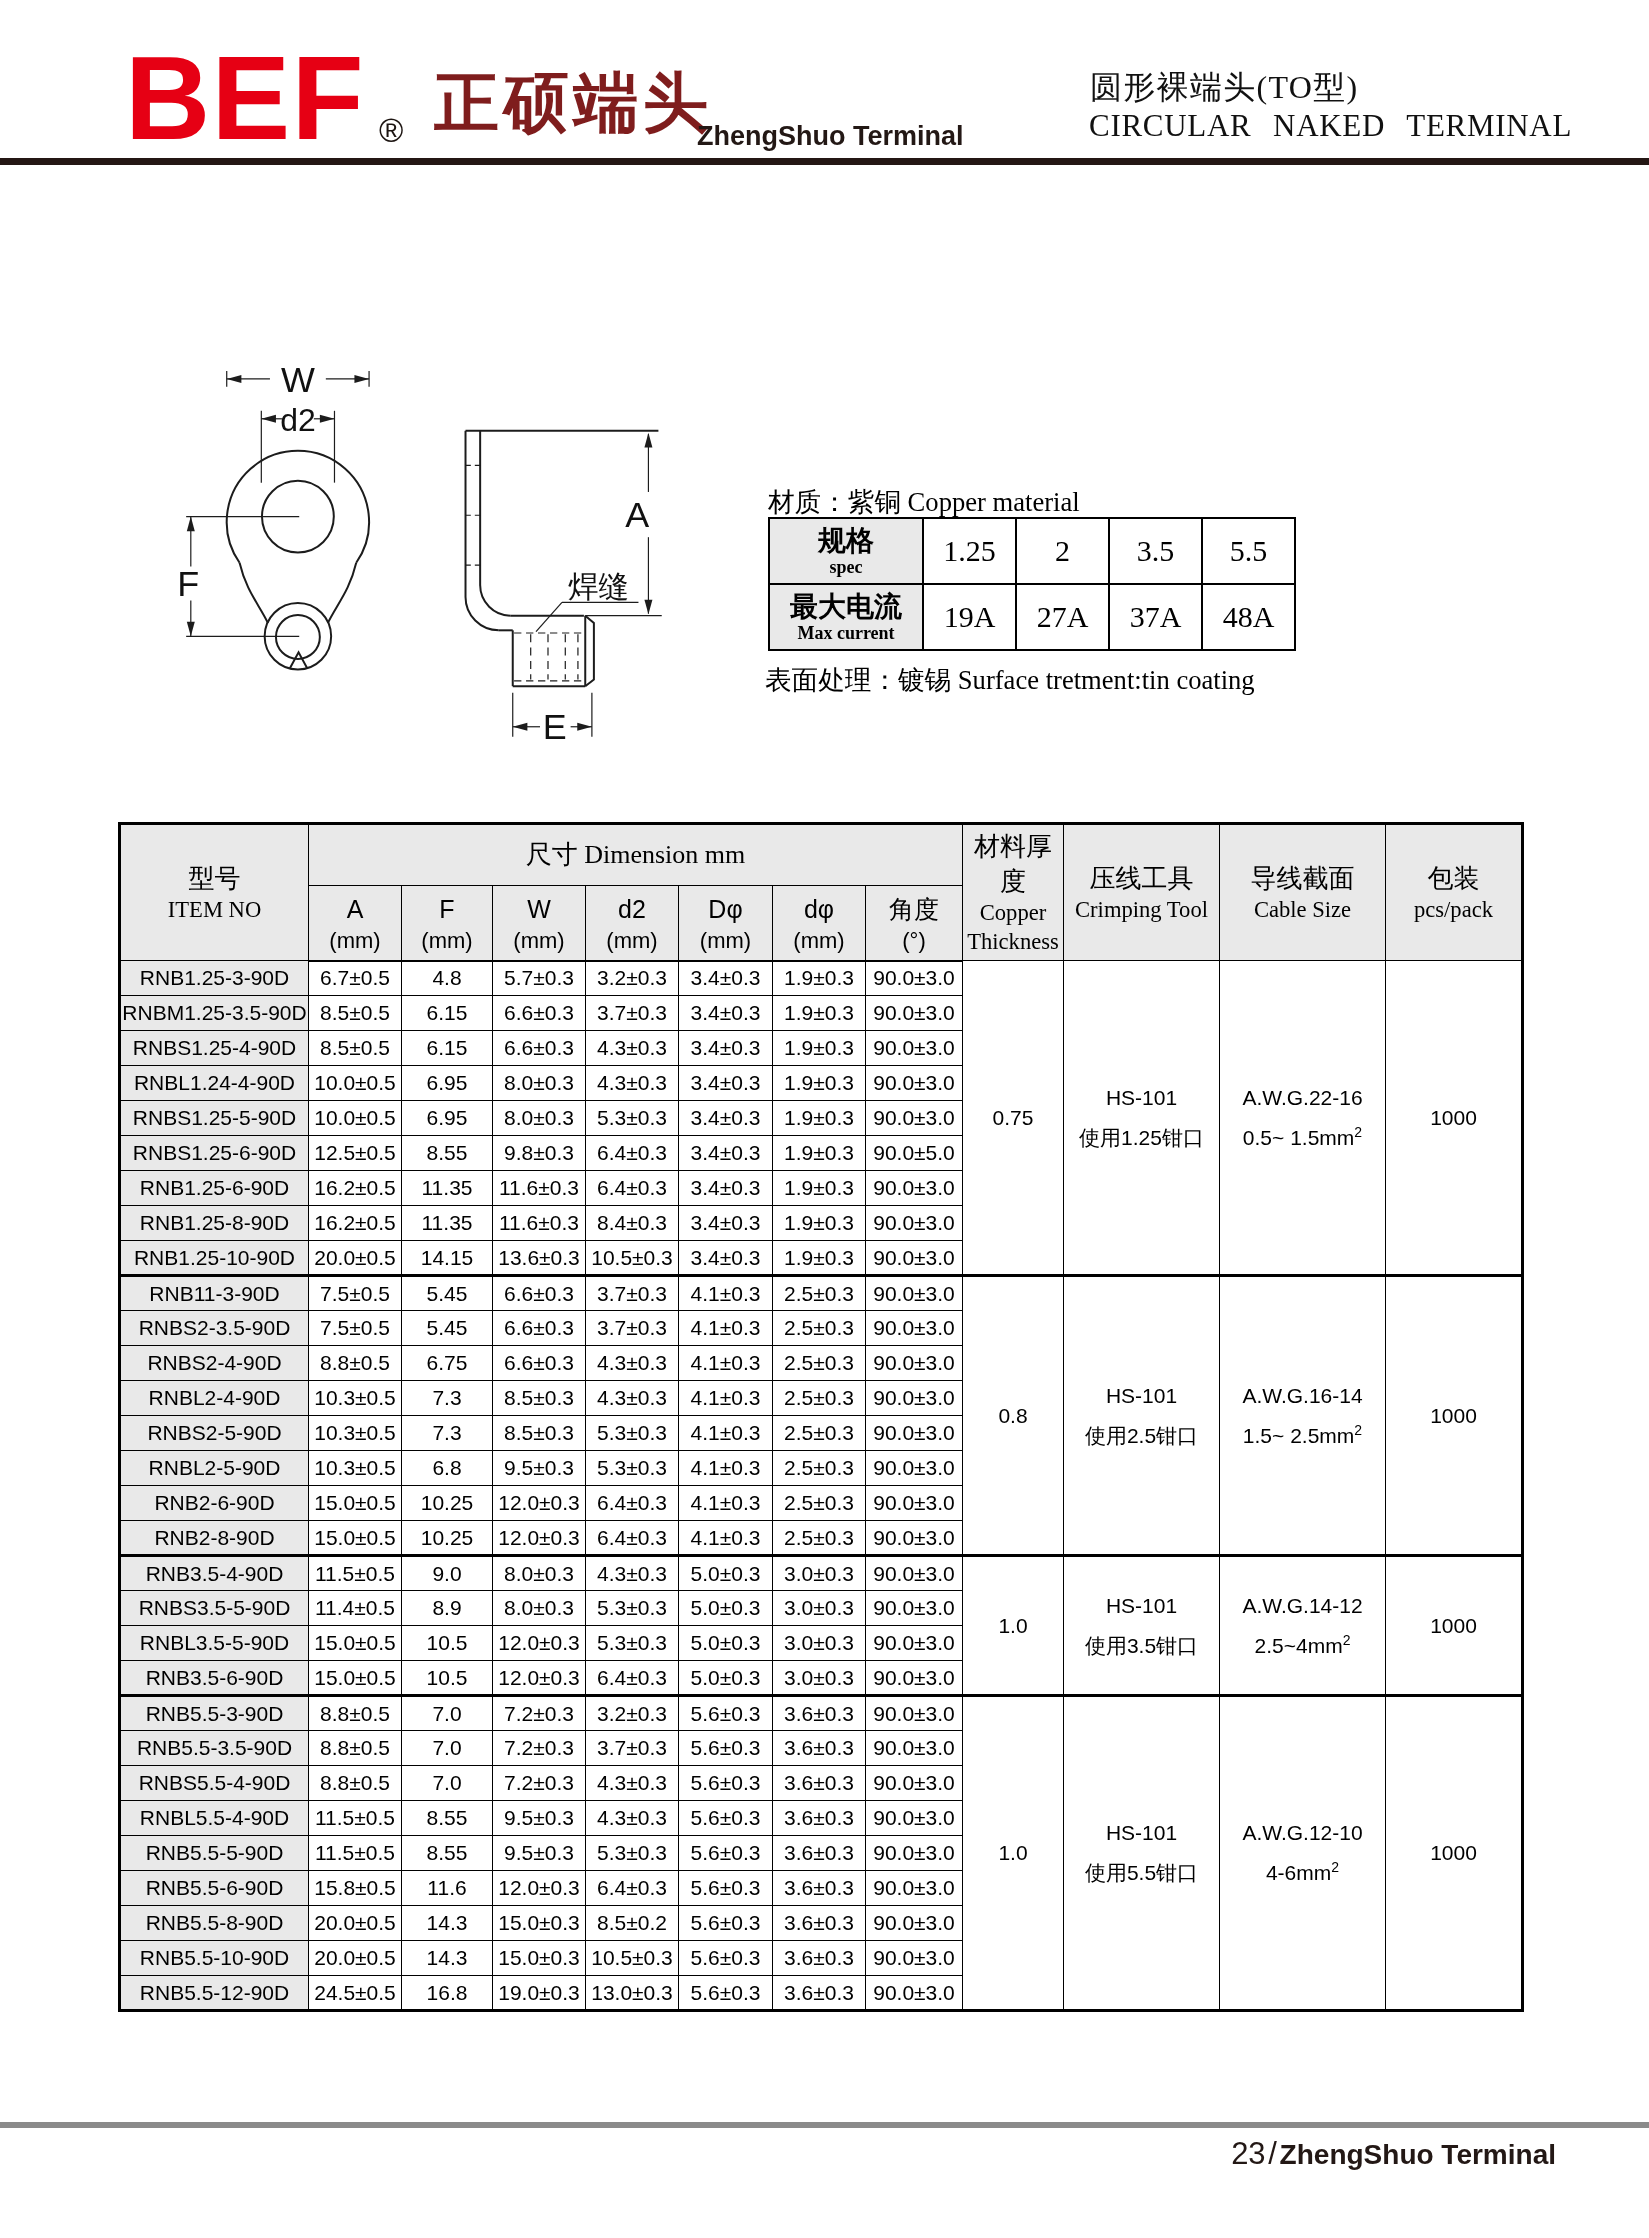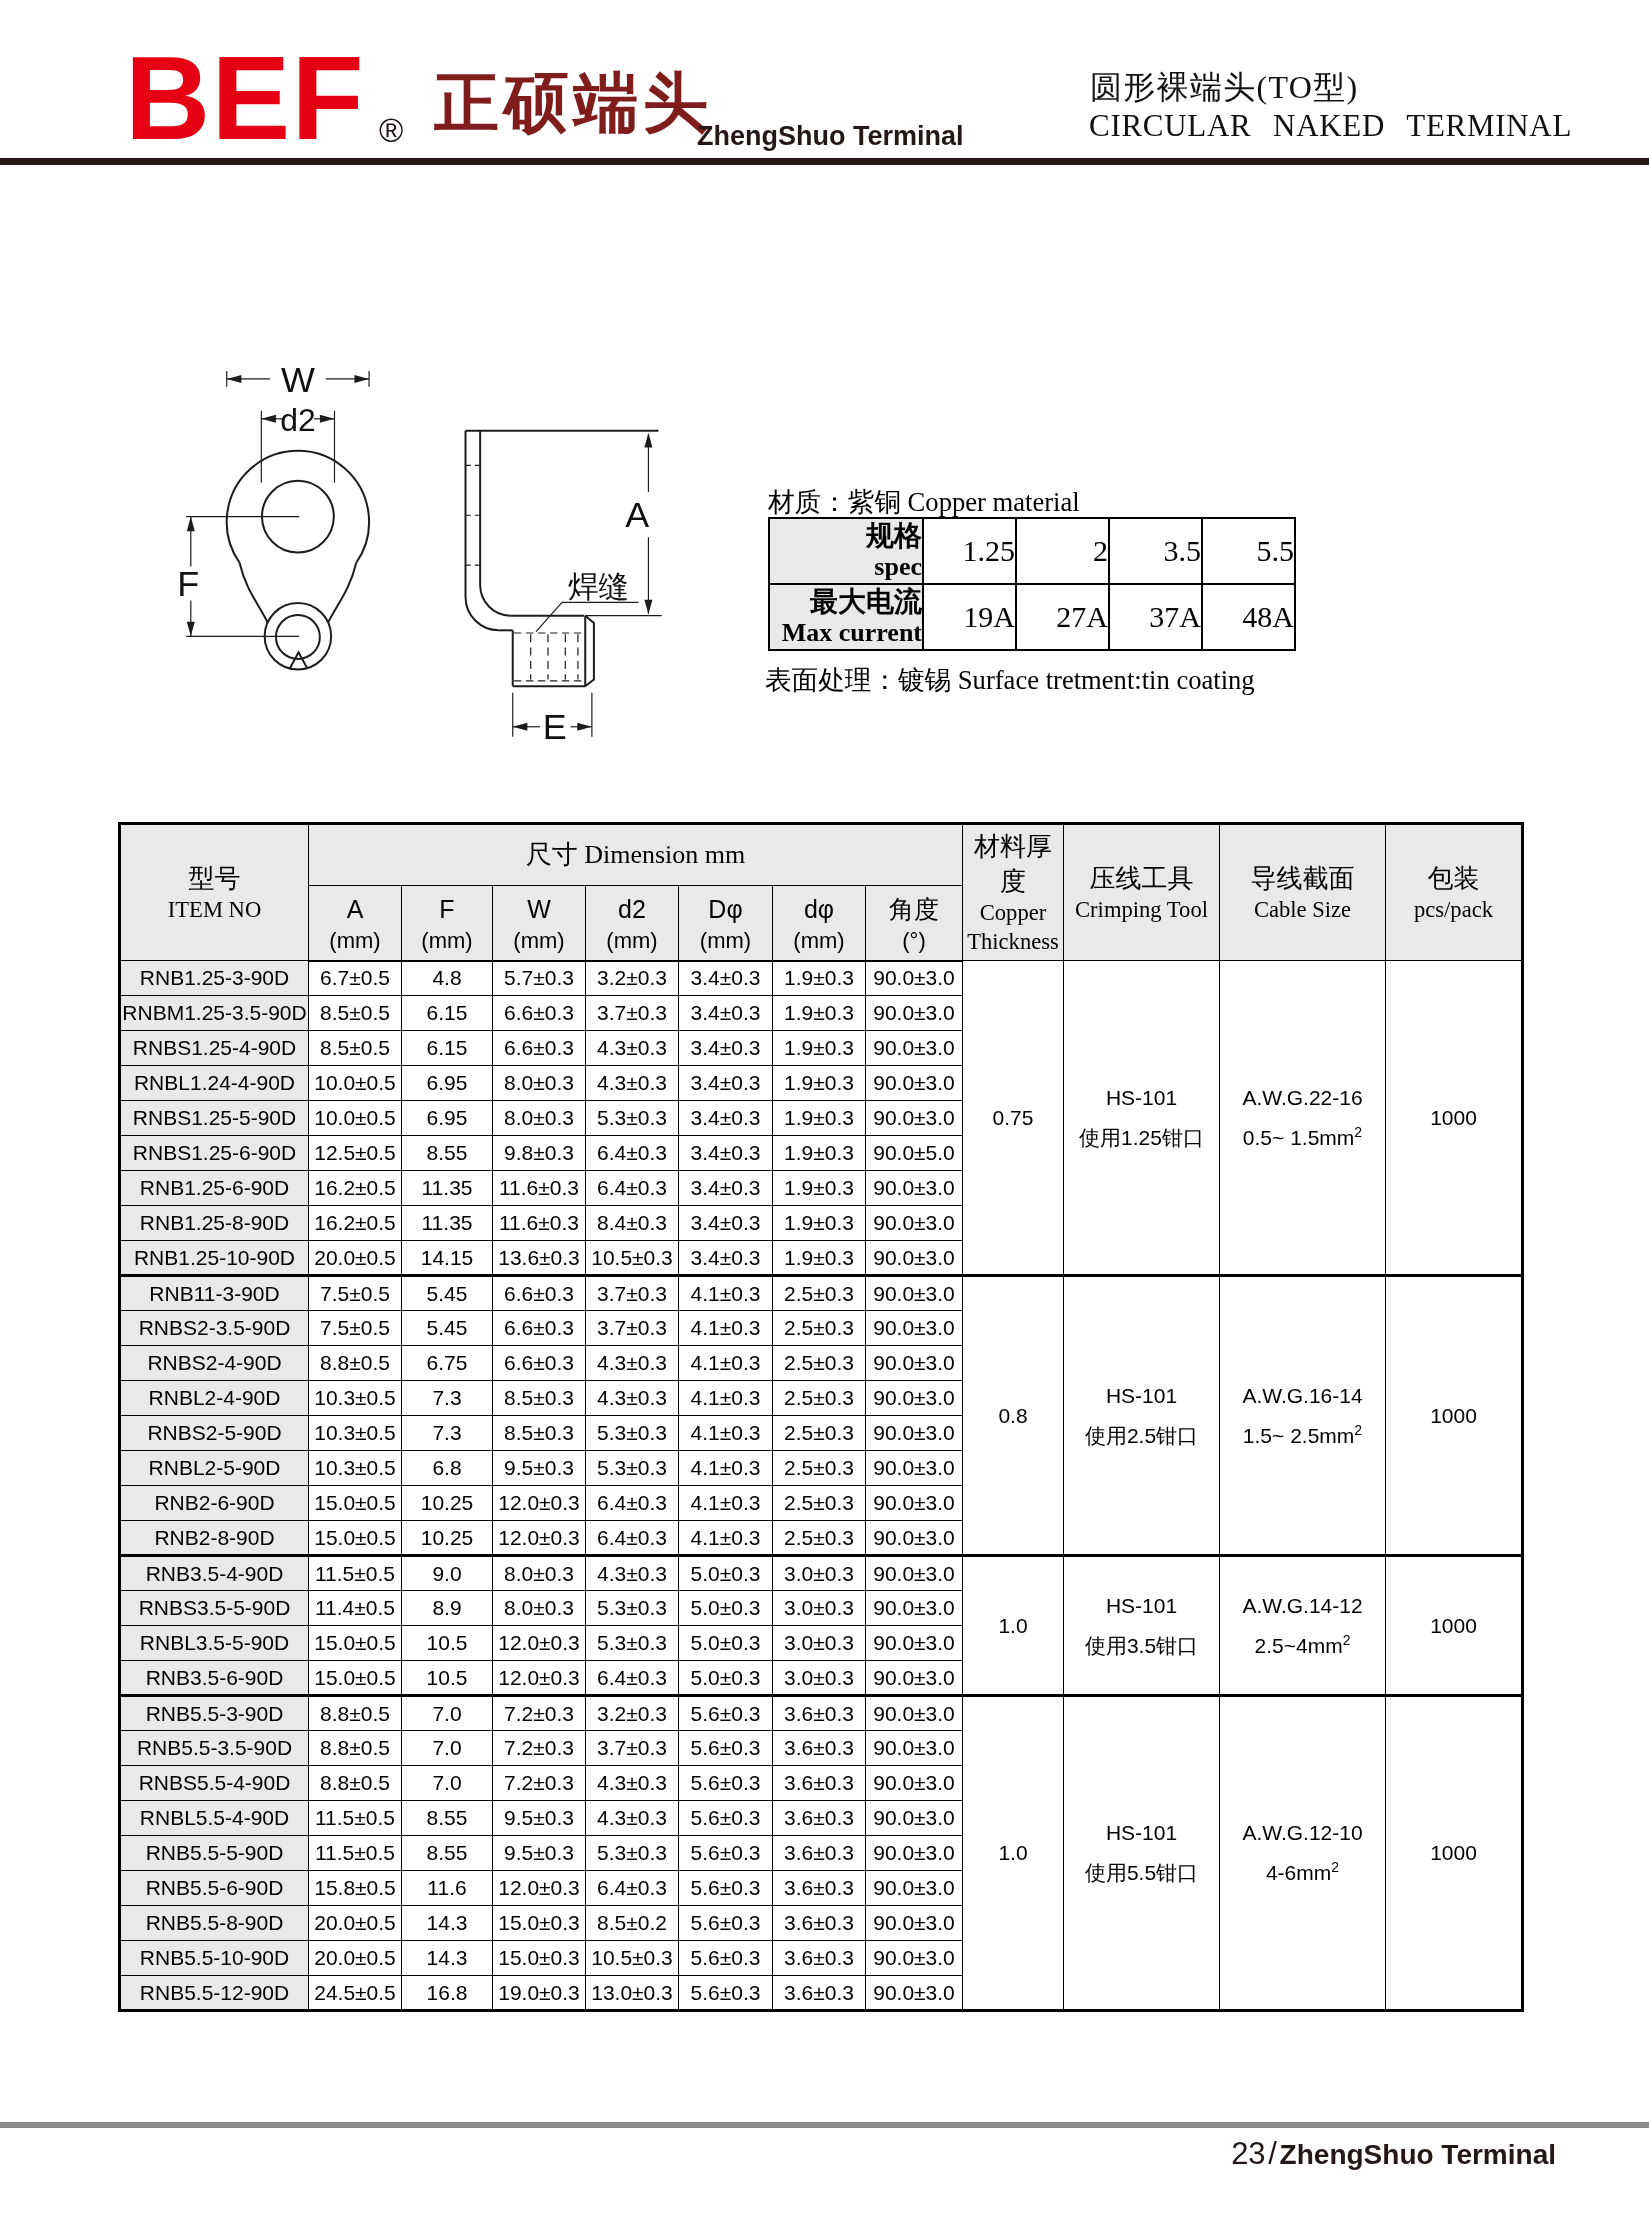--- a/index.html
+++ b/index.html
@@ -21,26 +21,26 @@
 
   
   #diagram{left:93px;top:329px;}
 
   
   #material-note{left:768px;top:484px;font-size:26.6px;font-family:"Liberation Serif",serif;}
   #surface-note{left:765px;top:662px;font-size:26.6px;font-family:"Liberation Serif",serif;text-align:right;}
   table.spec{border-collapse:collapse;position:absolute;left:768px;top:517px;table-layout:fixed;
     font-family:"Liberation Serif",serif;}
   table.spec{border:2.7px solid #000;}
-  table.spec td,table.spec th{border:2.3px solid #000;text-align:right;vertical-align:middle;padding:0;}
+  table.spec td,table.spec th{border:2.3px solid #000;text-align:center;vertical-align:middle;padding:0;}
   table.spec .lbl{background:#e9e9e9;width:152px;}
   table.spec td{width:91px;font-size:30px;margin-left:28px;}
   table.spec tr{height:66px;}
   .spec-cn{font-size:28px;line-height:1.15;}
-  .spec-en{font-size:26px;line-height:1.15;}
+  .spec-en{font-size:18px;line-height:1.15;}
 
   
   table.dim{border-collapse:collapse;position:absolute;left:118px;top:822px;table-layout:fixed;}
   table.dim{border:3.3px solid #000;}
   table.dim th,table.dim td{border:1.6px solid #000;text-align:center;vertical-align:middle;padding:0;overflow:hidden;}
   table.dim thead th{background:#e9e9e9;font-weight:400;}
   table.dim thead tr.r1{height:62px;}
   table.dim thead tr.r2{height:75px;}
   table.dim thead tr.r2 th{border-bottom:2.7px solid #000;}
   table.dim tbody tr{height:35px;}

